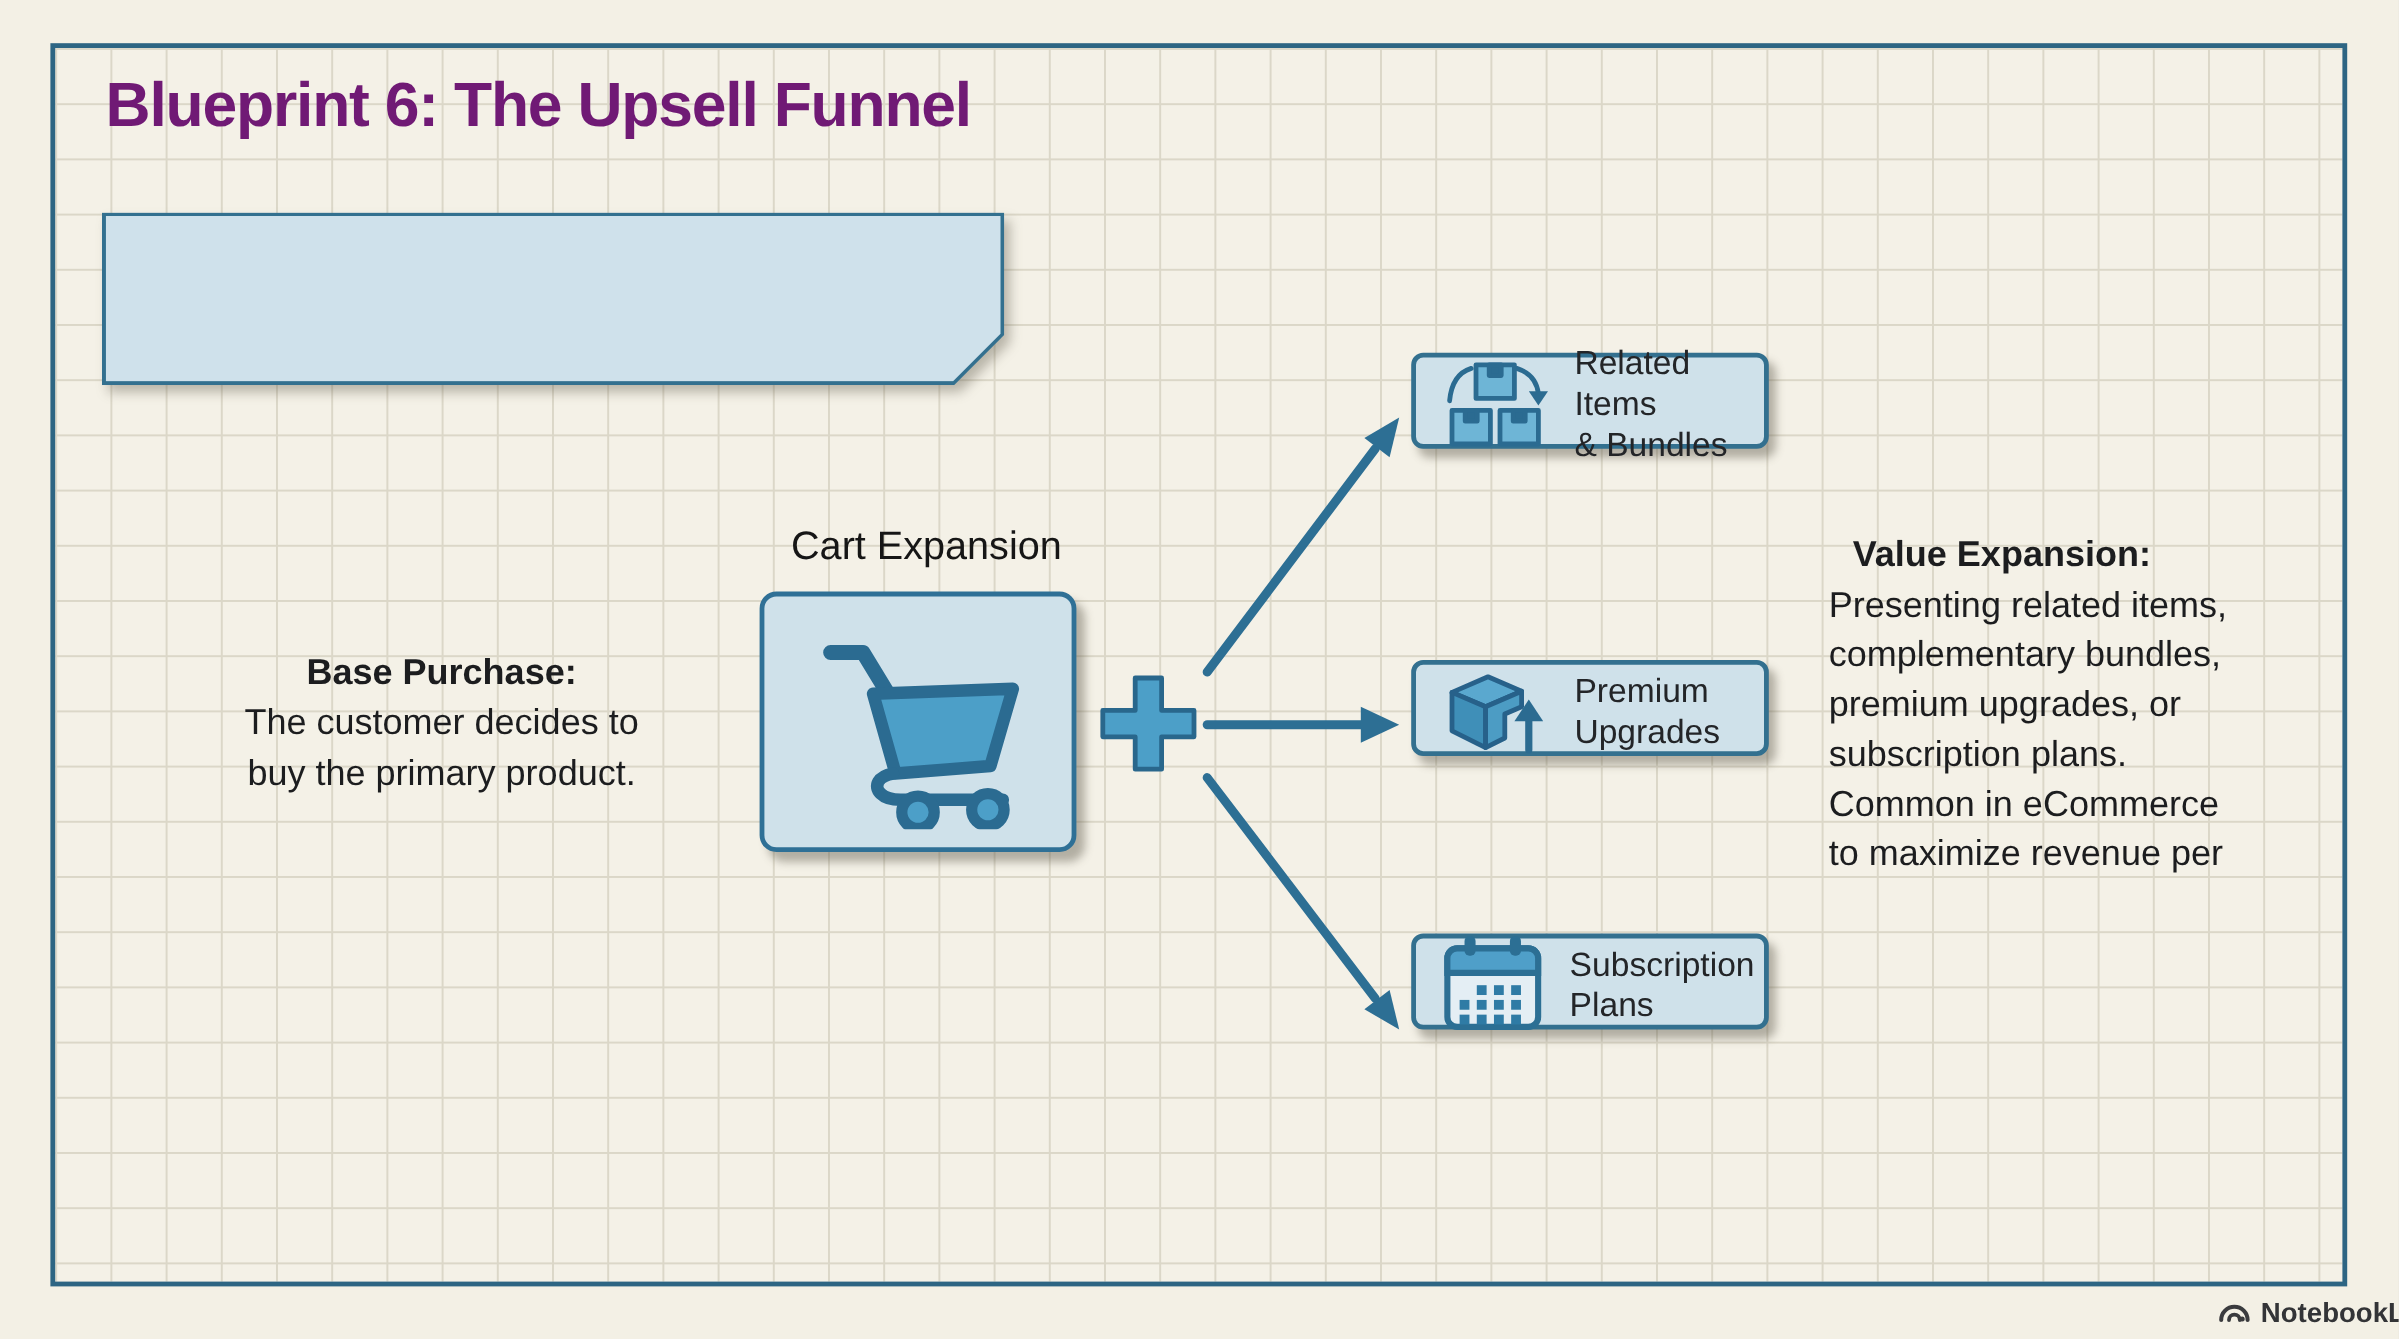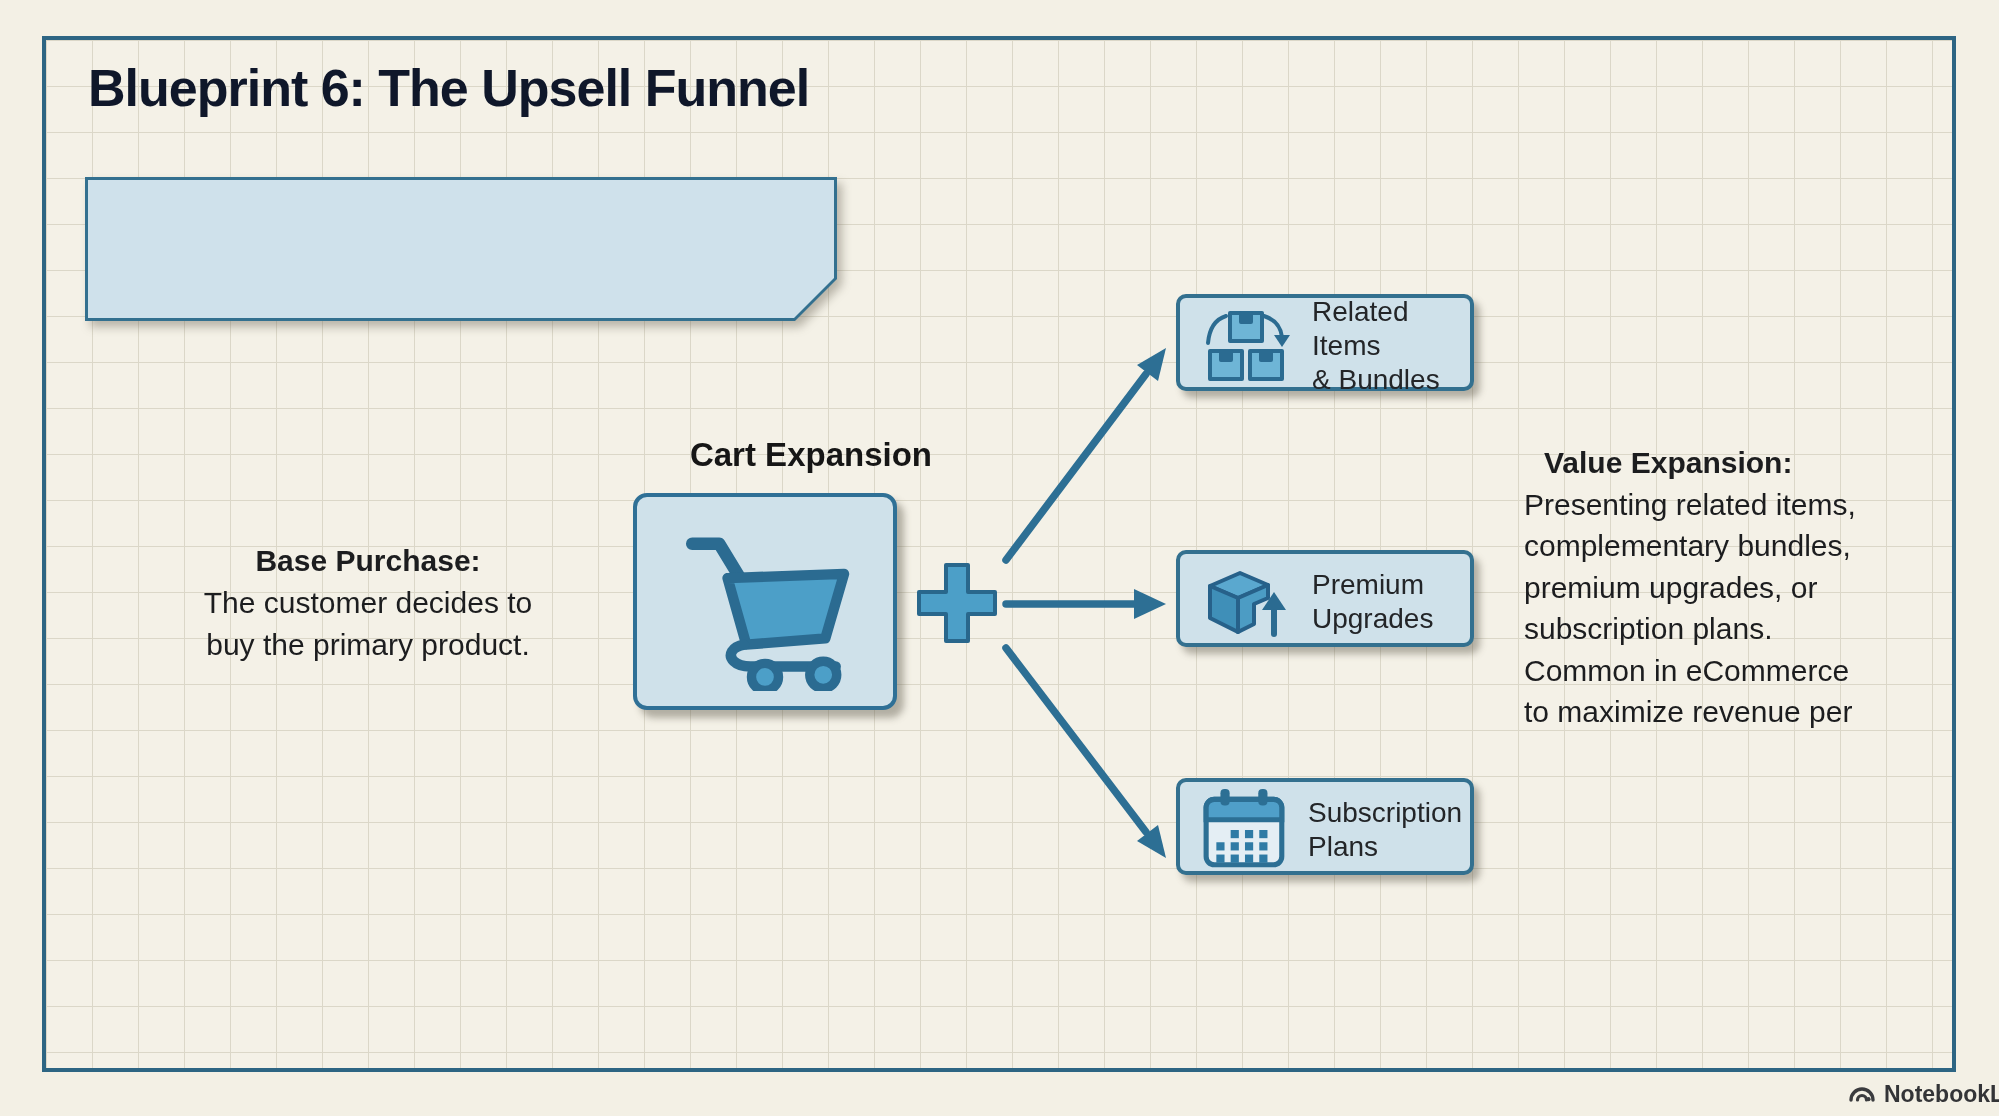--- a/index.html
+++ b/index.html
@@ -12,46 +12,46 @@
     position:absolute;left:42px;top:36px;width:1914px;height:1036px;
     border:4px solid #2d6583;box-sizing:border-box;
     background-color:#f4f1e7;
     background-image:
       linear-gradient(to right,#dbd7c8 1.5px,transparent 1.5px),
       linear-gradient(to bottom,#dbd7c8 1.5px,transparent 1.5px);
     background-size:46px 46px;
   }
   .title{
     position:absolute;left:88px;top:58px;
-    font-size:52px;font-weight:700;letter-spacing:-1px;color:#0f172a;
+    font-size:52px;font-weight:700;letter-spacing:-1px;color:#701a75;
   }
   
   .callout-wrap{position:absolute;left:85px;top:177px;width:752px;height:144px;
     filter:drop-shadow(5px 6px 5px rgba(95,90,75,.40));}
   .callout-border{position:absolute;inset:0;background:#33708f;
     clip-path:polygon(0 0,100% 0,100% calc(100% - 42px),calc(100% - 42px) 100%,0 100%);}
   .callout-fill{position:absolute;inset:3px;background:#cfe1eb;
     clip-path:polygon(0 0,100% 0,100% calc(100% - 40px),calc(100% - 40px) 100%,0 100%);}
   .callout-text{position:absolute;left:22px;top:11px;right:26px;
     font-size:30px;line-height:39px;color:#1c1d1f;}
-  .cart-label{position:absolute;left:612px;top:436px;width:320px;text-align:right;
-    font-size:33px;font-weight:700;color:#161616;}
+  .cart-label{position:absolute;left:612px;top:436px;width:320px;text-align:center;
+    font-size:33px;font-weight:400;color:#161616;}
   .cart-box{
     position:absolute;left:633px;top:493px;width:264px;height:217px;box-sizing:border-box;
     background:#cfe1ea;border:4px solid #2f7096;border-radius:14px;
     box-shadow:7px 8px 7px rgba(88,84,70,.42);
     display:flex;align-items:center;justify-content:center;
   }
   .base-block{position:absolute;left:150px;top:540px;width:436px;text-align:center;
     font-size:30px;line-height:42px;color:#1c1d1f;}
   .base-block .hd{font-weight:700;}
   .plus-wrap{position:absolute;left:911px;top:557px;width:92px;height:92px;}
   .arrows{position:absolute;left:0;top:0;width:1999px;height:1116px;pointer-events:none;}
   .option-box{
-    position:absolute;left:1176px;width:298px;height:97px;box-sizing:border-box;
+    position:absolute;left:1176px;width:298px;height:80px;box-sizing:border-box;
     background:#cfe1ea;border:4px solid #33708f;border-radius:10px;
     box-shadow:6px 7px 7px rgba(88,84,70,.42);
     display:flex;align-items:center;gap:16px;padding:6px 8px 0 20px;
   }
   .option-icon{flex:0 0 auto;}
   .option-label{font-size:28px;line-height:34px;font-weight:500;color:#232528;}
   .value-block{position:absolute;left:1524px;top:442px;width:440px;
     font-size:30px;line-height:41.5px;color:#1c1d1f;}
   .value-block .hd{font-weight:700;margin-left:20px;}
   .watermark{position:absolute;left:1848px;top:1080px;display:flex;align-items:center;gap:8px;

